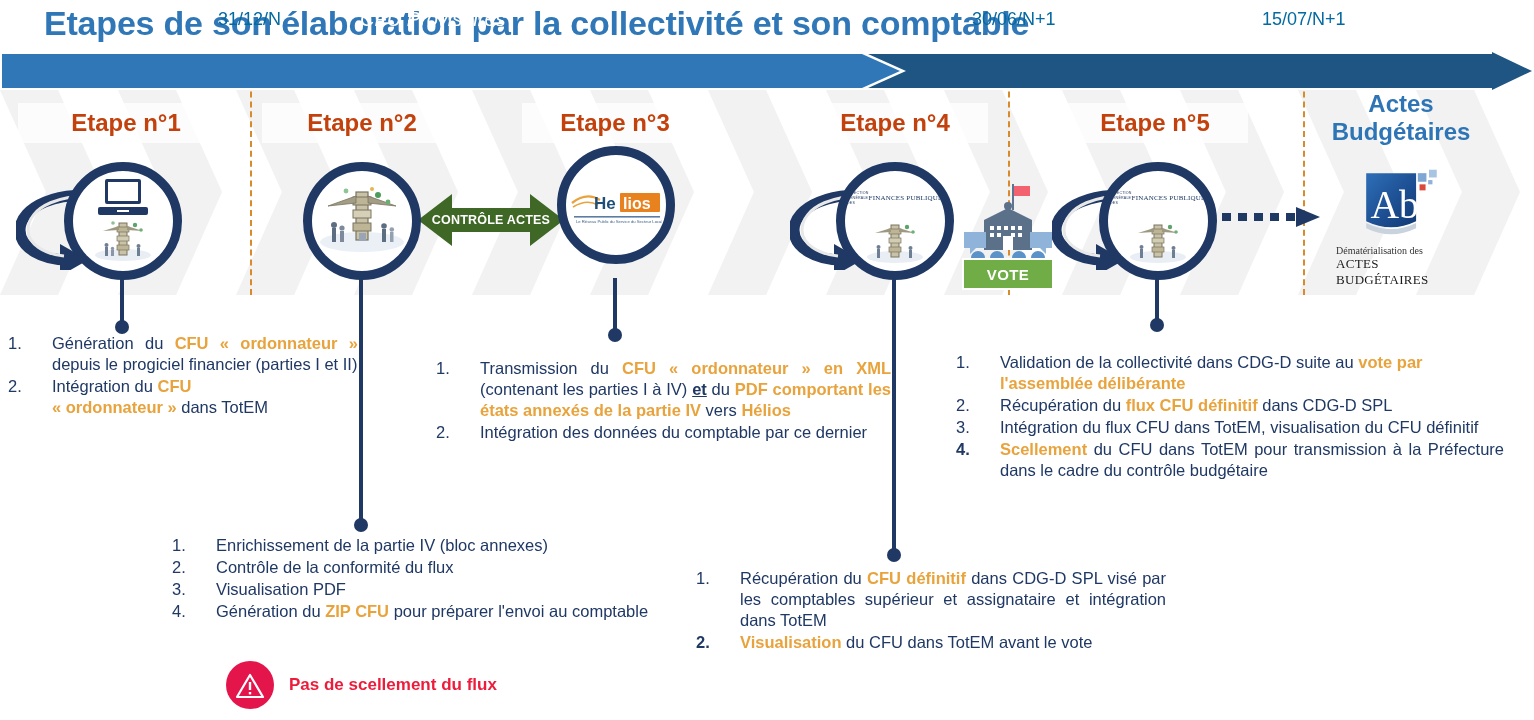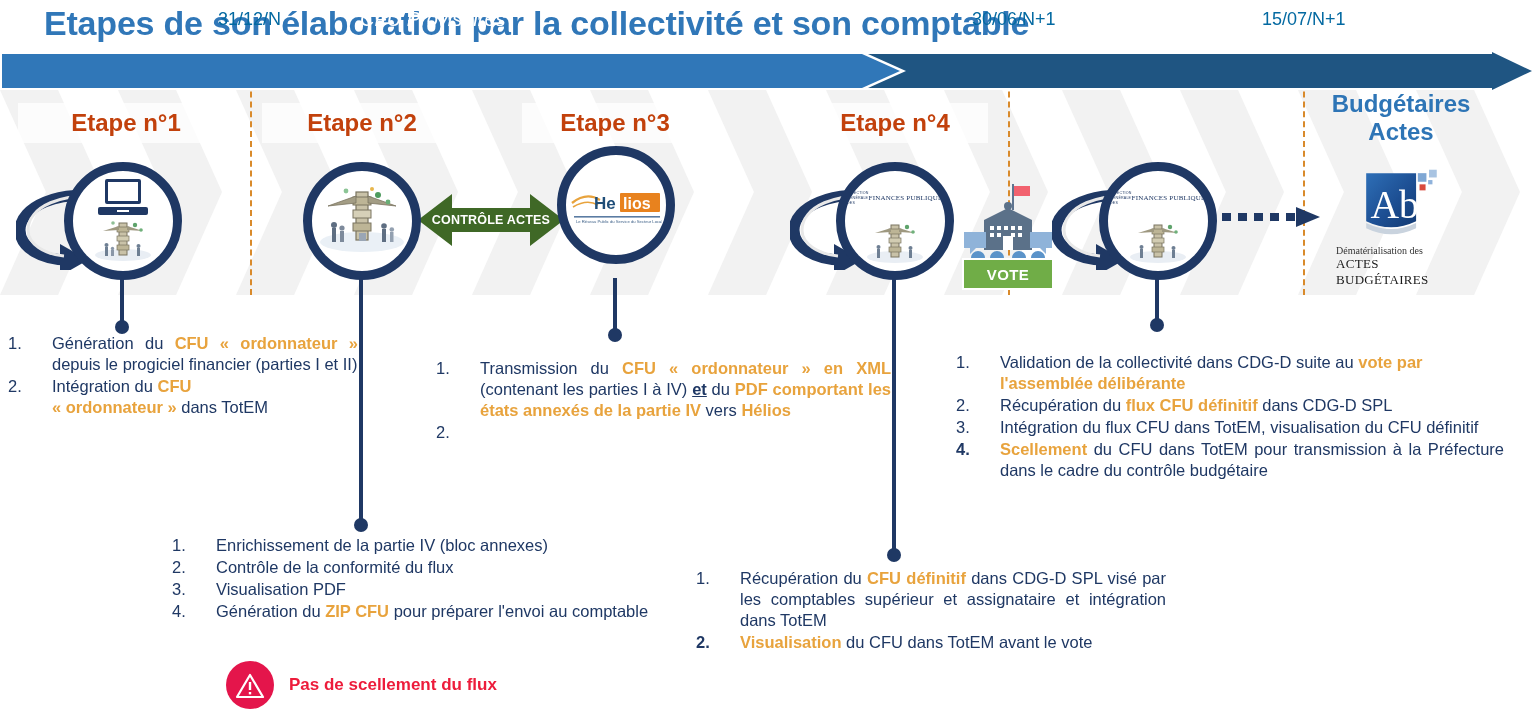--- a/index.html
+++ b/index.html
@@ -238,24 +238,25 @@
   <div class="band-label" id="band-label-prov">CFU Provisoires</div>
   <div class="band-label" id="band-label-def">CFU Définitif</div>
   <div class="band-date" id="band-date-1">31/12/N</div>
   <div class="band-date" id="band-date-2">30/06/N+1</div>
   <div class="band-date" id="band-date-3">15/07/N+1</div>
 
   <div class="step-chip" style="left:18px;top:103px;width:216px;">Etape n°1</div>
   <div class="step-chip" style="left:262px;top:103px;width:200px;">Etape n°2</div>
   <div class="step-chip" style="left:522px;top:103px;width:186px;">Etape n°3</div>
   <div class="step-chip" style="left:802px;top:103px;width:186px;">Etape n°4</div>
+  <div class="step-chip" style="left:1062px;top:103px;width:186px;">Etape n°5</div>
 
   <div class="actes-title">
+    <div>Actes</div>
     <div>Budgétaires</div>
-    <div>Actes</div>
   </div>
 
   <div class="curve" style="left:16px;top:190px;">
     <svg width="110" height="80" viewBox="0 0 110 80">
       <path d="M96 8 C40 -2 4 18 4 40 C4 58 26 70 52 70" fill="none" stroke="#1F3864" stroke-width="11"></path>
       <path d="M44 54 L72 70 L44 86 Z" fill="#1F3864"></path>
       <path d="M96 8 C44 0 12 18 12 40 C12 54 28 64 48 66" fill="none" stroke="#E8E8E8" stroke-width="3"></path>
     </svg>
   </div>
   <div class="curve" style="left:790px;top:190px;">
@@ -510,20 +511,21 @@
   </div>
 
   <div class="txtblock" id="tb3">
     <ol>
       <li>
         <span class="num">1.</span>
         <span class="just" style="display:block">Transmission du <span class="b">CFU « ordonnateur » en XML</span> (contenant les parties I à IV) <span class="u">et</span> du <span class="b">PDF comportant les états annexés de la partie IV</span> vers <span class="b">Hélios</span></span>
       </li>
       <li>
         <span class="num">2.</span>
+        <span>Intégration des données du comptable par ce dernier</span>
       </li>
     </ol>
   </div>
 
   <div class="txtblock" id="tb4">
     <ol>
       <li>
         <span class="num">1.</span>
         <span class="just" style="display:block">Récupération du <span class="b">CFU définitif</span> dans CDG-D SPL visé par les comptables supérieur et assignataire et intégration dans TotEM</span>
       </li>

